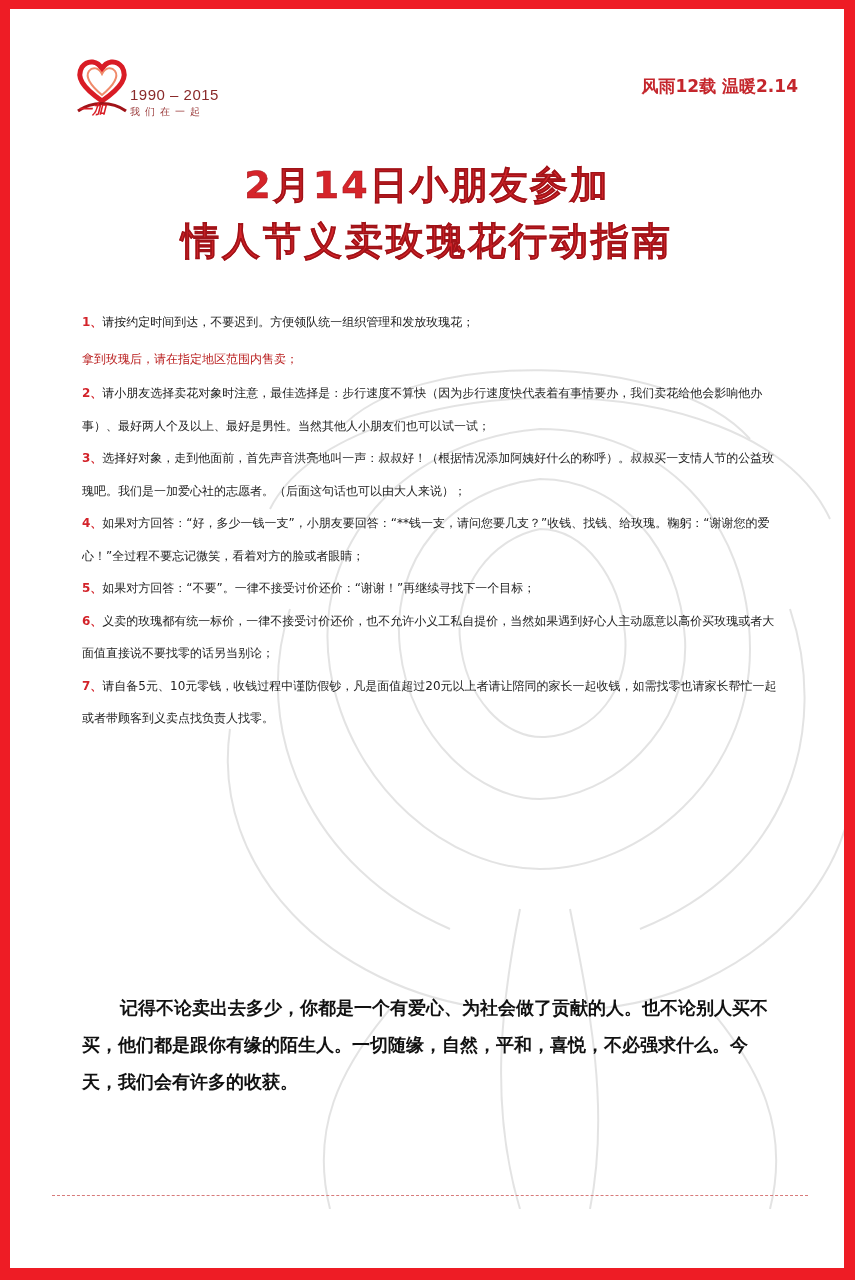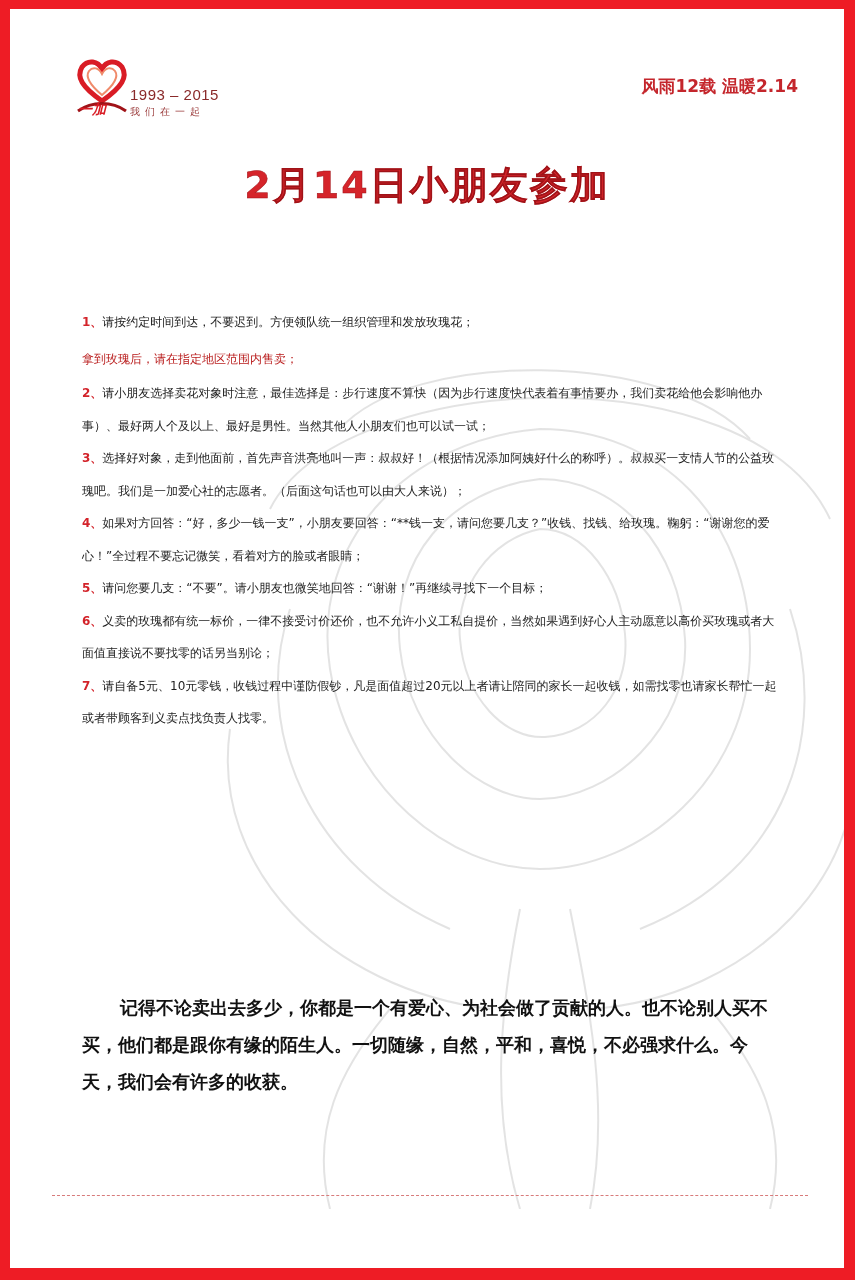--- a/index.html
+++ b/index.html
@@ -102,35 +102,36 @@
       <path d="M520 700 C570 760 600 820 580 900"></path>
     </g>
   </svg>
 
   <svg class="logo" viewBox="0 0 60 64">
     <path d="M30 44 C10 30 4 20 10 10 C16 2 26 4 30 12 C34 4 44 2 50 10 C56 20 50 30 30 44 Z" fill="none" stroke="#d91c25" stroke-width="5"></path>
     <path d="M30 38 C18 28 13 20 17 14 C21 9 27 11 30 17 C33 11 39 9 43 14 C47 20 42 28 30 38 Z" fill="none" stroke="#f08a6a" stroke-width="2"></path>
     <path d="M6 54 C20 44 40 44 54 54" fill="none" stroke="#a01318" stroke-width="3"></path>
   </svg>
   <div class="logo-name">一加</div>
-  <div class="logo-years">1993 – 2015</div>
+  <div class="logo-years">1990 – 2015</div>
   <div class="logo-tag">我们在一起</div>
   <div class="slogan">风雨12载  温暖2.14</div>
 
   <div class="title">
     <div>2月14日小朋友参加</div>
+    <div class="l2">情人节义卖玫瑰花行动指南</div>
   </div>
 
   <div class="content">
     <p><span class="num">1、</span><span>请按约定时间到达，不要迟到。方便领队统一组织管理和发放玫瑰花；</span></p>
     <p class="red-line">拿到玫瑰后，请在指定地区范围内售卖；</p>
     <p><span class="num">2、</span><span>请小朋友选择卖花对象时注意，最佳选择是：步行速度不算快（因为步行速度快代表着有事情要办，我们卖花给他会影响他办事）、最好两人个及以上、最好是男性。当然其他人小朋友们也可以试一试；</span></p>
     <p><span class="num">3、</span><span>选择好对象，走到他面前，首先声音洪亮地叫一声：叔叔好！（根据情况添加阿姨好什么的称呼）。叔叔买一支情人节的公益玫瑰吧。我们是一加爱心社的志愿者。（后面这句话也可以由大人来说）；</span></p>
     <p><span class="num">4、</span><span>如果对方回答：“好，多少一钱一支”，小朋友要回答：“**钱一支，请问您要几支？”收钱、找钱、给玫瑰。鞠躬：“谢谢您的爱心！”全过程不要忘记微笑，看着对方的脸或者眼睛；</span></p>
-    <p><span class="num">5、</span><span>请问您要几支：“不要”。请小朋友也微笑地回答：“谢谢！”再继续寻找下一个目标；</span></p>
+    <p><span class="num">5、</span><span>如果对方回答：“不要”。一律不接受讨价还价：“谢谢！”再继续寻找下一个目标；</span></p>
     <p><span class="num">6、</span><span>义卖的玫瑰都有统一标价，一律不接受讨价还价，也不允许小义工私自提价，当然如果遇到好心人主动愿意以高价买玫瑰或者大面值直接说不要找零的话另当别论；</span></p>
     <p><span class="num">7、</span><span>请自备5元、10元零钱，收钱过程中谨防假钞，凡是面值超过20元以上者请让陪同的家长一起收钱，如需找零也请家长帮忙一起或者带顾客到义卖点找负责人找零。</span></p>
   </div>
 
   <p class="closing">记得不论卖出去多少，你都是一个有爱心、为社会做了贡献的人。也不论别人买不买，他们都是跟你有缘的陌生人。一切随缘，自然，平和，喜悦，不必强求什么。今天，我们会有许多的收获。</p>
 
   <div class="divider"></div>
 
 </div>
 

